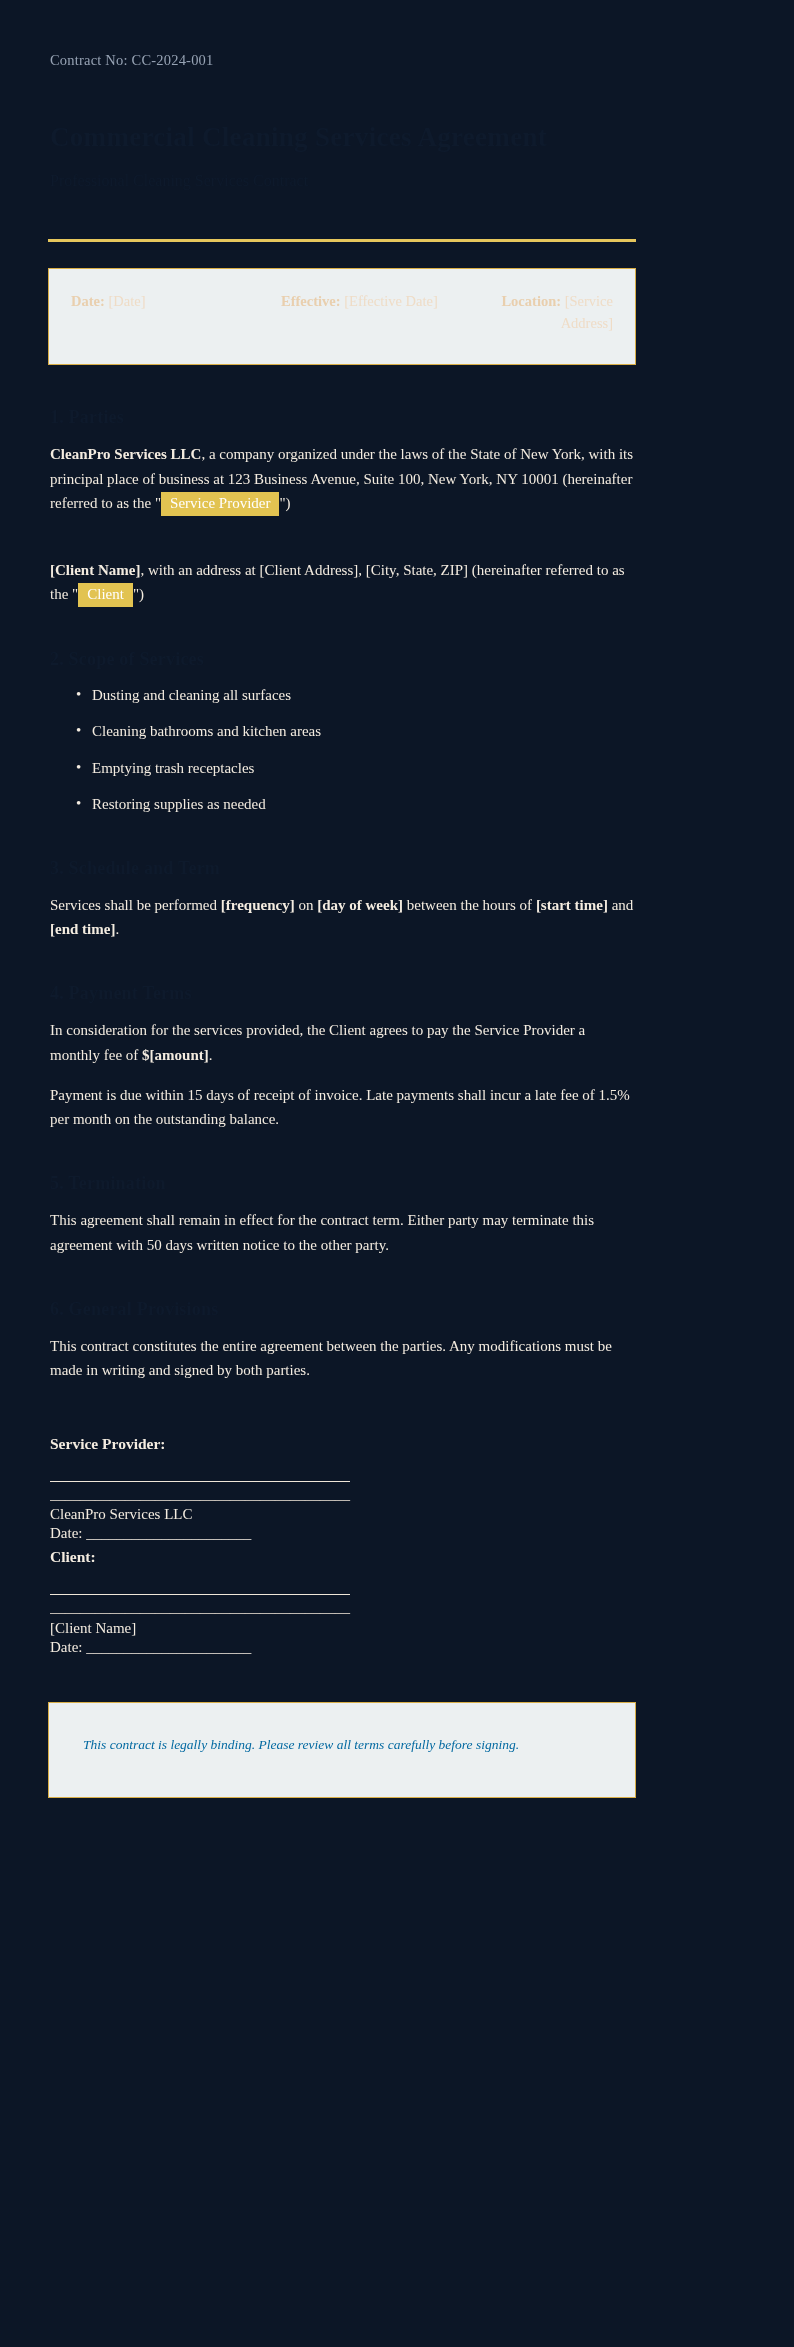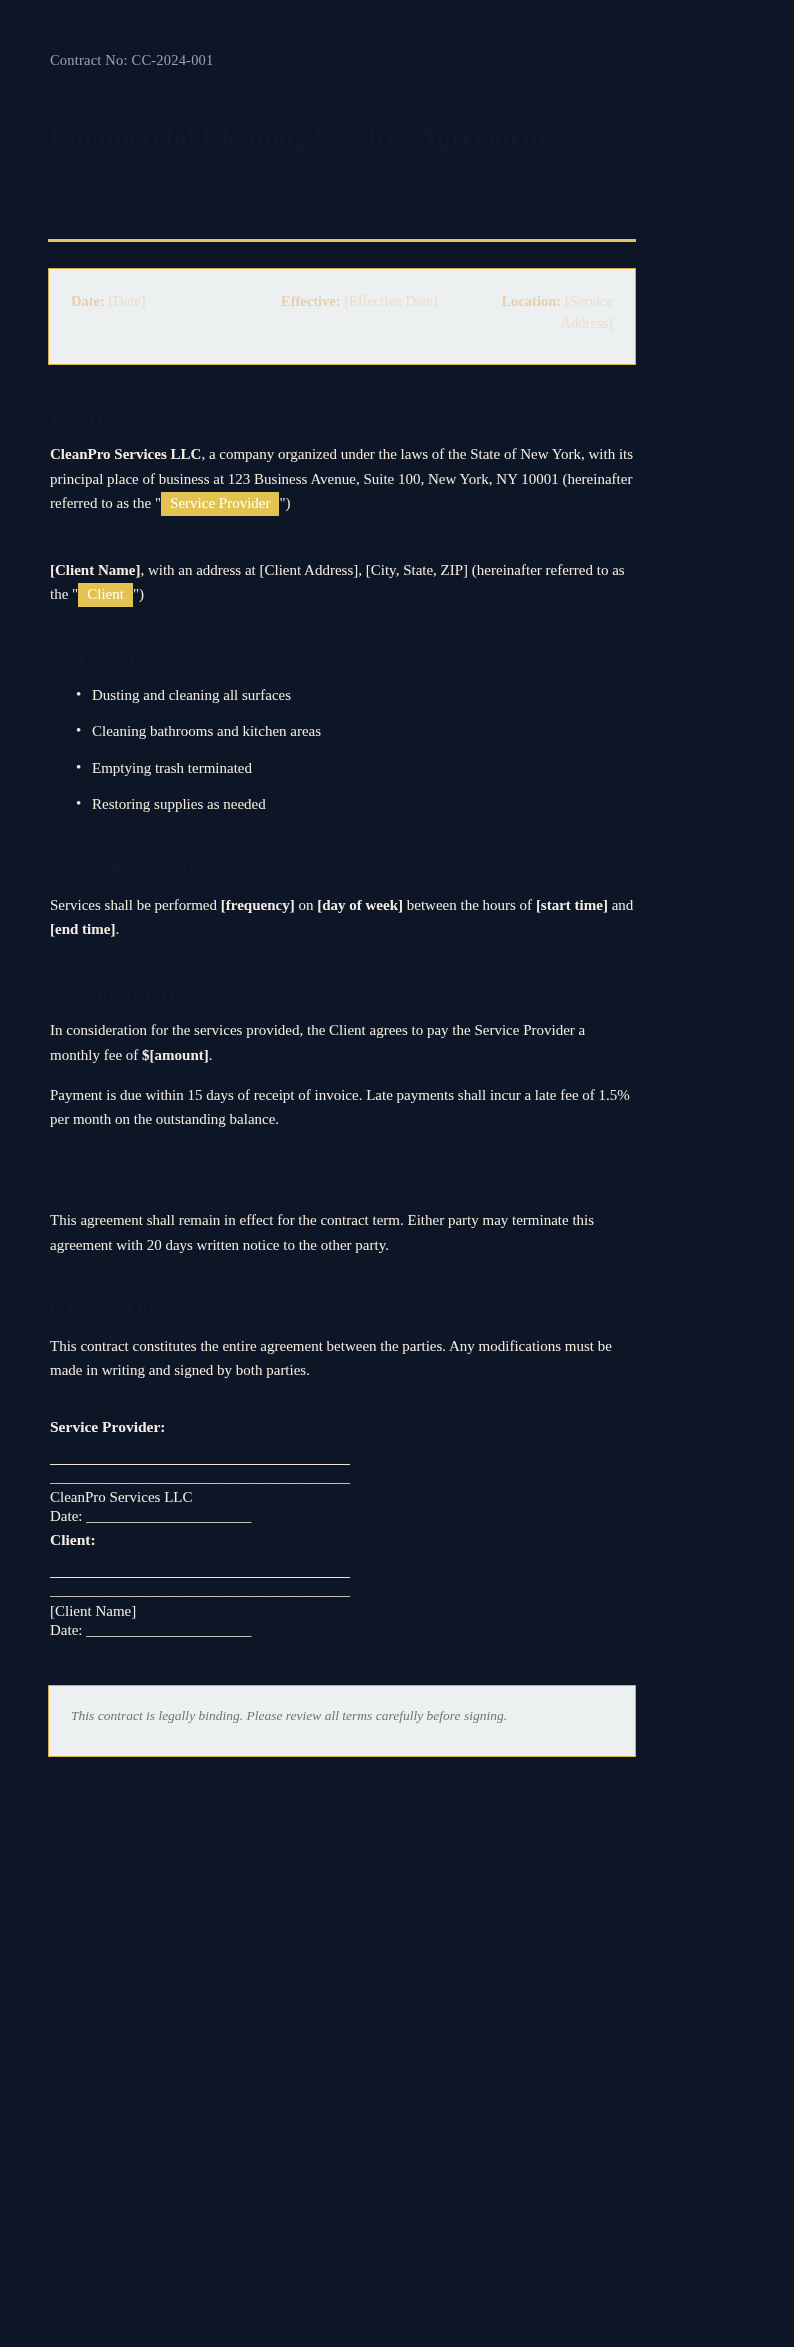--- a/index.html
+++ b/index.html
@@ -126,21 +126,21 @@
   ul.service-list li:before {
     content: "\2022";
     position: absolute;
     left: 0;
     top: -1px;
     color: #f4ece0;
     font-size: 15px;
   }
 
   
-  .signatures { margin-top: 35px; }
+  .signatures { margin-top: 52px; }
   .sig-block  { margin-bottom: 6px; }
   .sig-role {
     font-size: 15.5px;
     font-weight: 700;
     margin: 0 0 28px 2px;
     color: #f4ece0;
   }
   .sig-rule {
     border: 0;
     border-top: 1px solid #f0e6d8;
@@ -173,24 +173,24 @@
   
   .footer-note {
     margin-top: 46px;
     background: #ecf0f1;
     border: 1.5px solid #d9ae46;
     padding: 20px 22px 30px 22px;
     box-sizing: border-box;
     min-height: 62px;
   }
   .footer-note p {
-    margin: 0;
+    margin: 12px;
     font-size: 13.5px;
     font-style: italic;
-    color: #737373;
+    color: #0369a1;
     line-height: 1.5;
   }
 </style>
 </head>
 <body>
 
 <div class="page">
 
   <div class="doc-header">
     <div class="contract-no">Contract No: CC-2024-001</div>
@@ -221,39 +221,39 @@
 
   <div class="section">
     <p><strong>[Client Name]</strong><span>, with an address at [Client Address], [City, State, ZIP] (hereinafter referred to as the "</span><span class="term-pill">Client</span><span>")</span></p>
   </div>
 
   <div class="section">
     <h2 class="section-heading">2. Scope of Services</h2>
     <ul class="service-list">
       <li>Dusting and cleaning all surfaces</li>
       <li>Cleaning bathrooms and kitchen areas</li>
-      <li>Emptying trash terminated</li>
+      <li>Emptying trash receptacles</li>
       <li>Restoring supplies as needed</li>
     </ul>
   </div>
 
   <div class="section">
     <h2 class="section-heading">3. Schedule and Term</h2>
     <p><span>Services shall be performed </span><strong>[frequency]</strong><span> on </span><strong>[day of week]</strong><span> between the hours of </span><strong>[start time]</strong><span> and </span><strong>[end time]</strong><span>.</span></p>
   </div>
 
   <div class="section">
     <h2 class="section-heading">4. Payment Terms</h2>
     <p><span>In consideration for the services provided, the Client agrees to pay the Service Provider a monthly fee of </span><strong>$[amount]</strong><span>.</span></p>
     <p>Payment is due within 15 days of receipt of invoice. Late payments shall incur a late fee of 1.5% per month on the outstanding balance.</p>
   </div>
 
   <div class="section">
     <h2 class="section-heading">5. Termination</h2>
-    <p>This agreement shall remain in effect for the contract term. Either party may terminate this agreement with 20 days written notice to the other party.</p>
+    <p>This agreement shall remain in effect for the contract term. Either party may terminate this agreement with 50 days written notice to the other party.</p>
   </div>
 
   <div class="section">
     <h2 class="section-heading">6. General Provisions</h2>
     <p>This contract constitutes the entire agreement between the parties. Any modifications must be made in writing and signed by both parties.</p>
   </div>
 
   <div class="signatures">
 
     <div class="sig-block">

